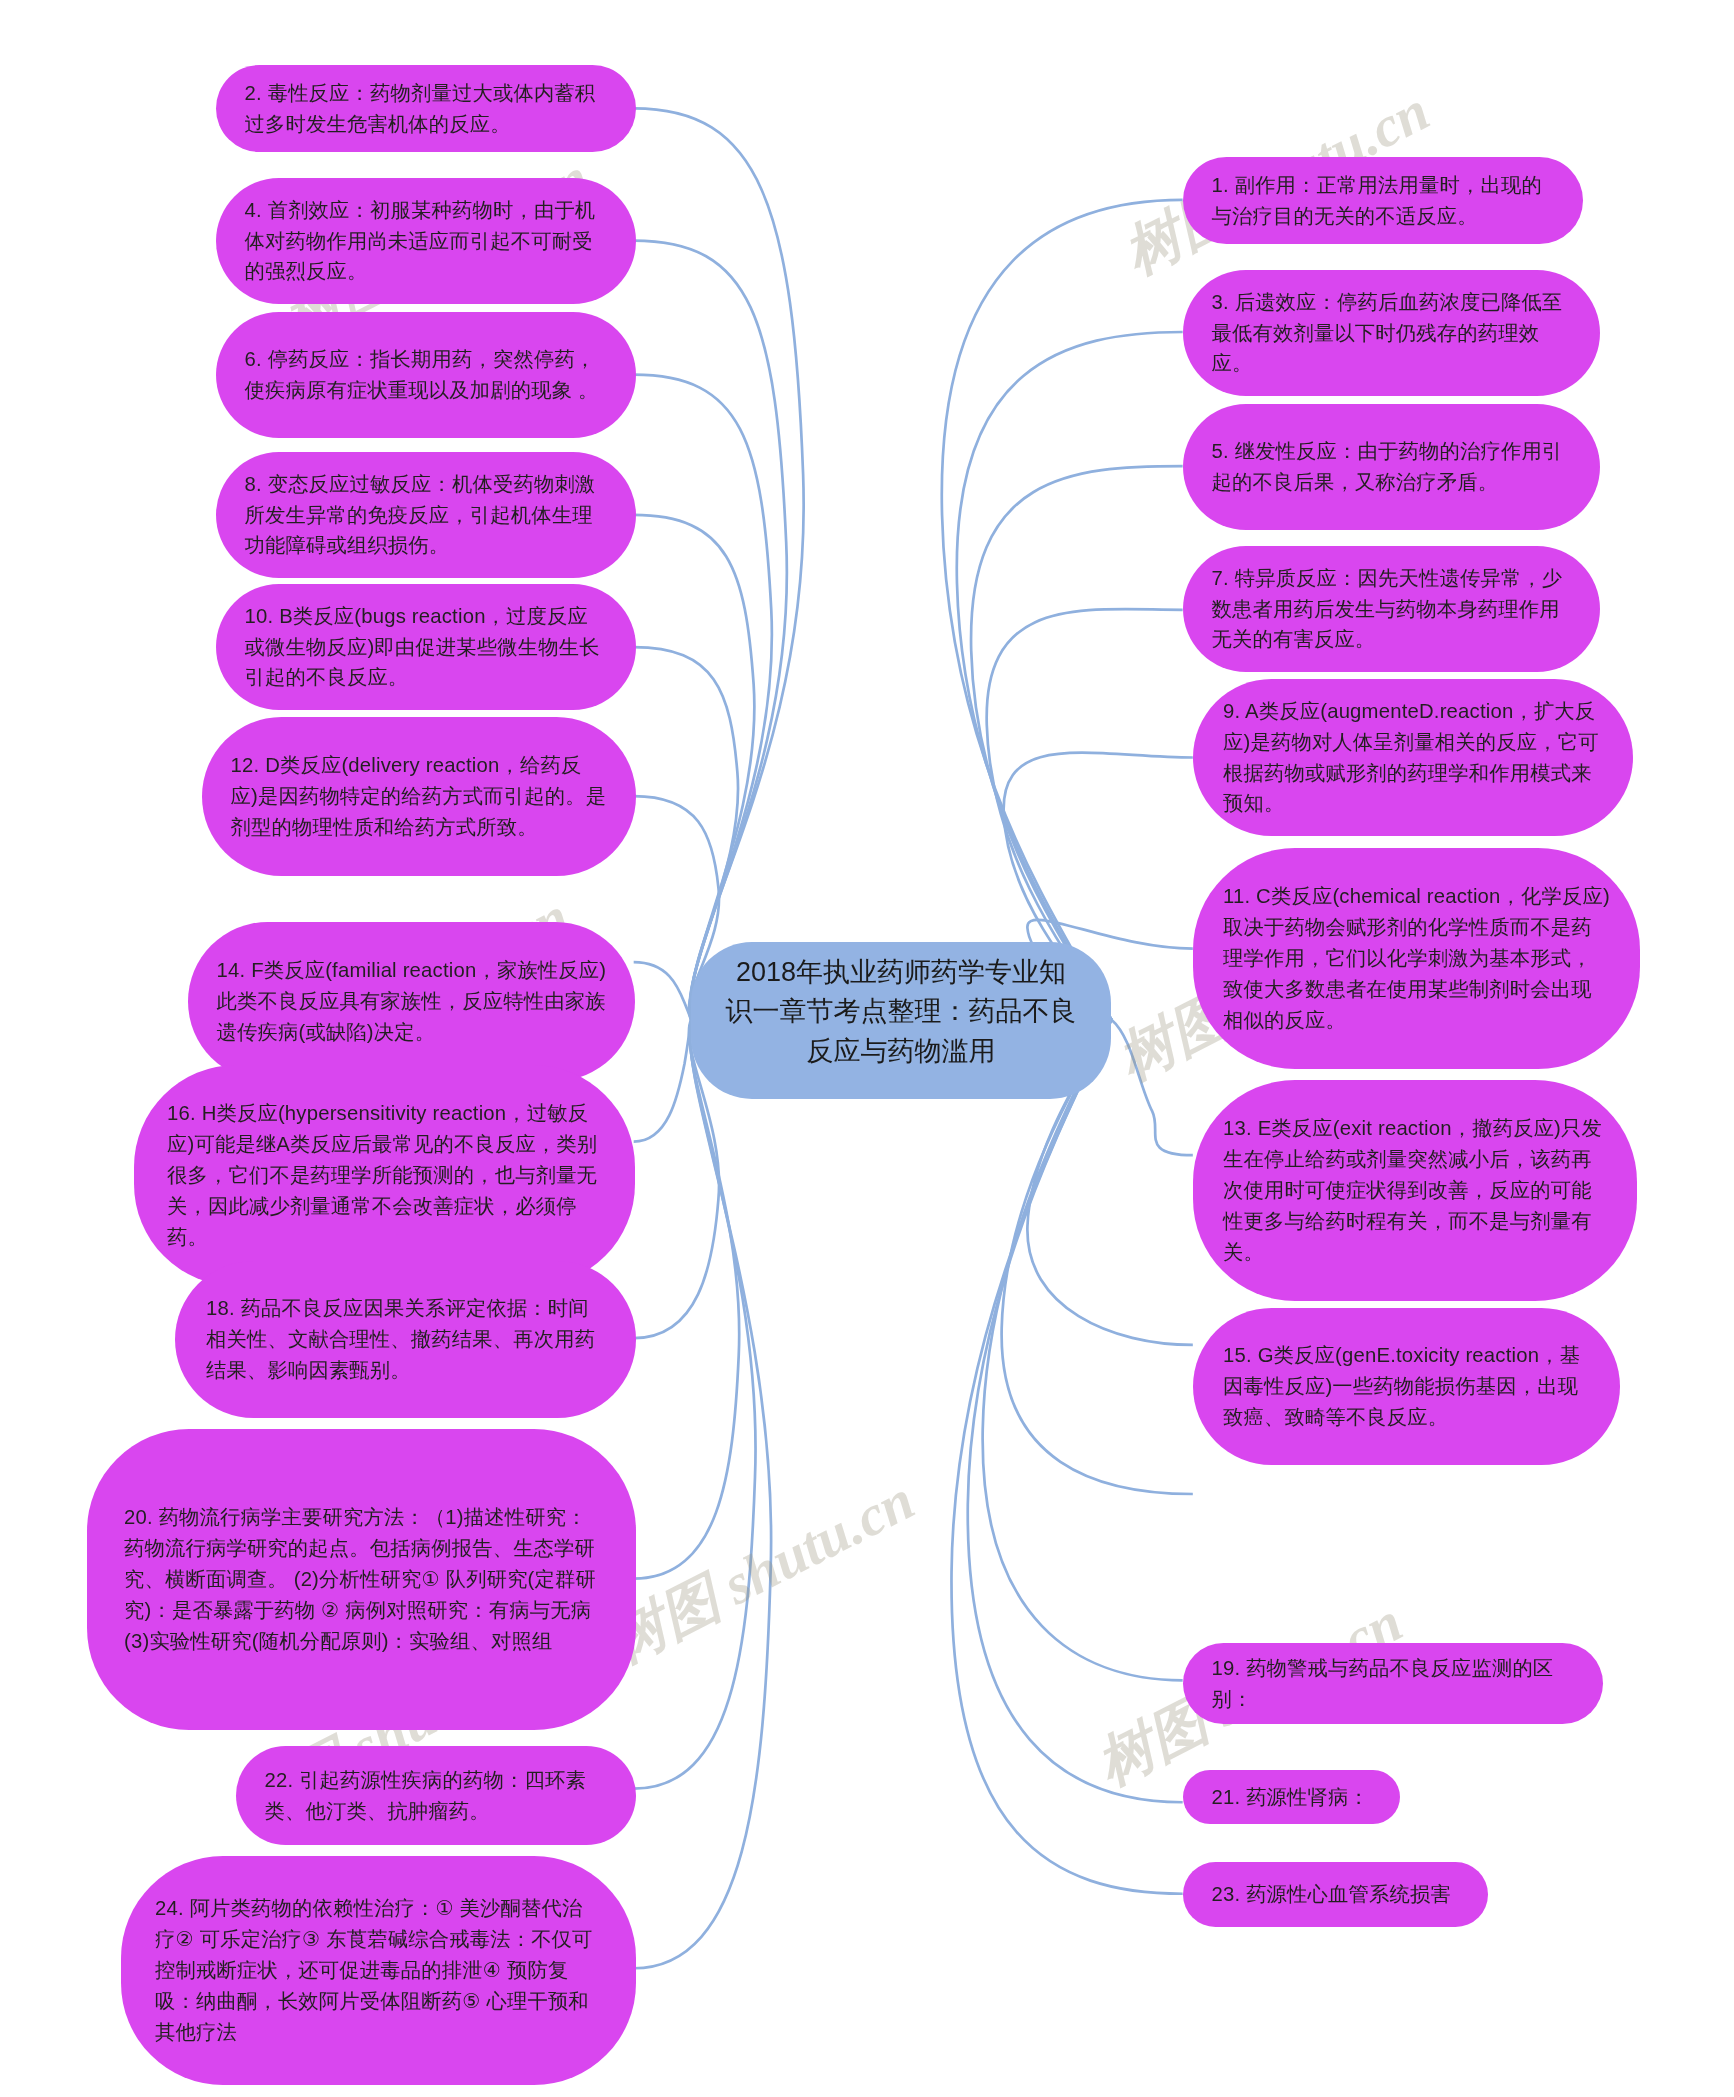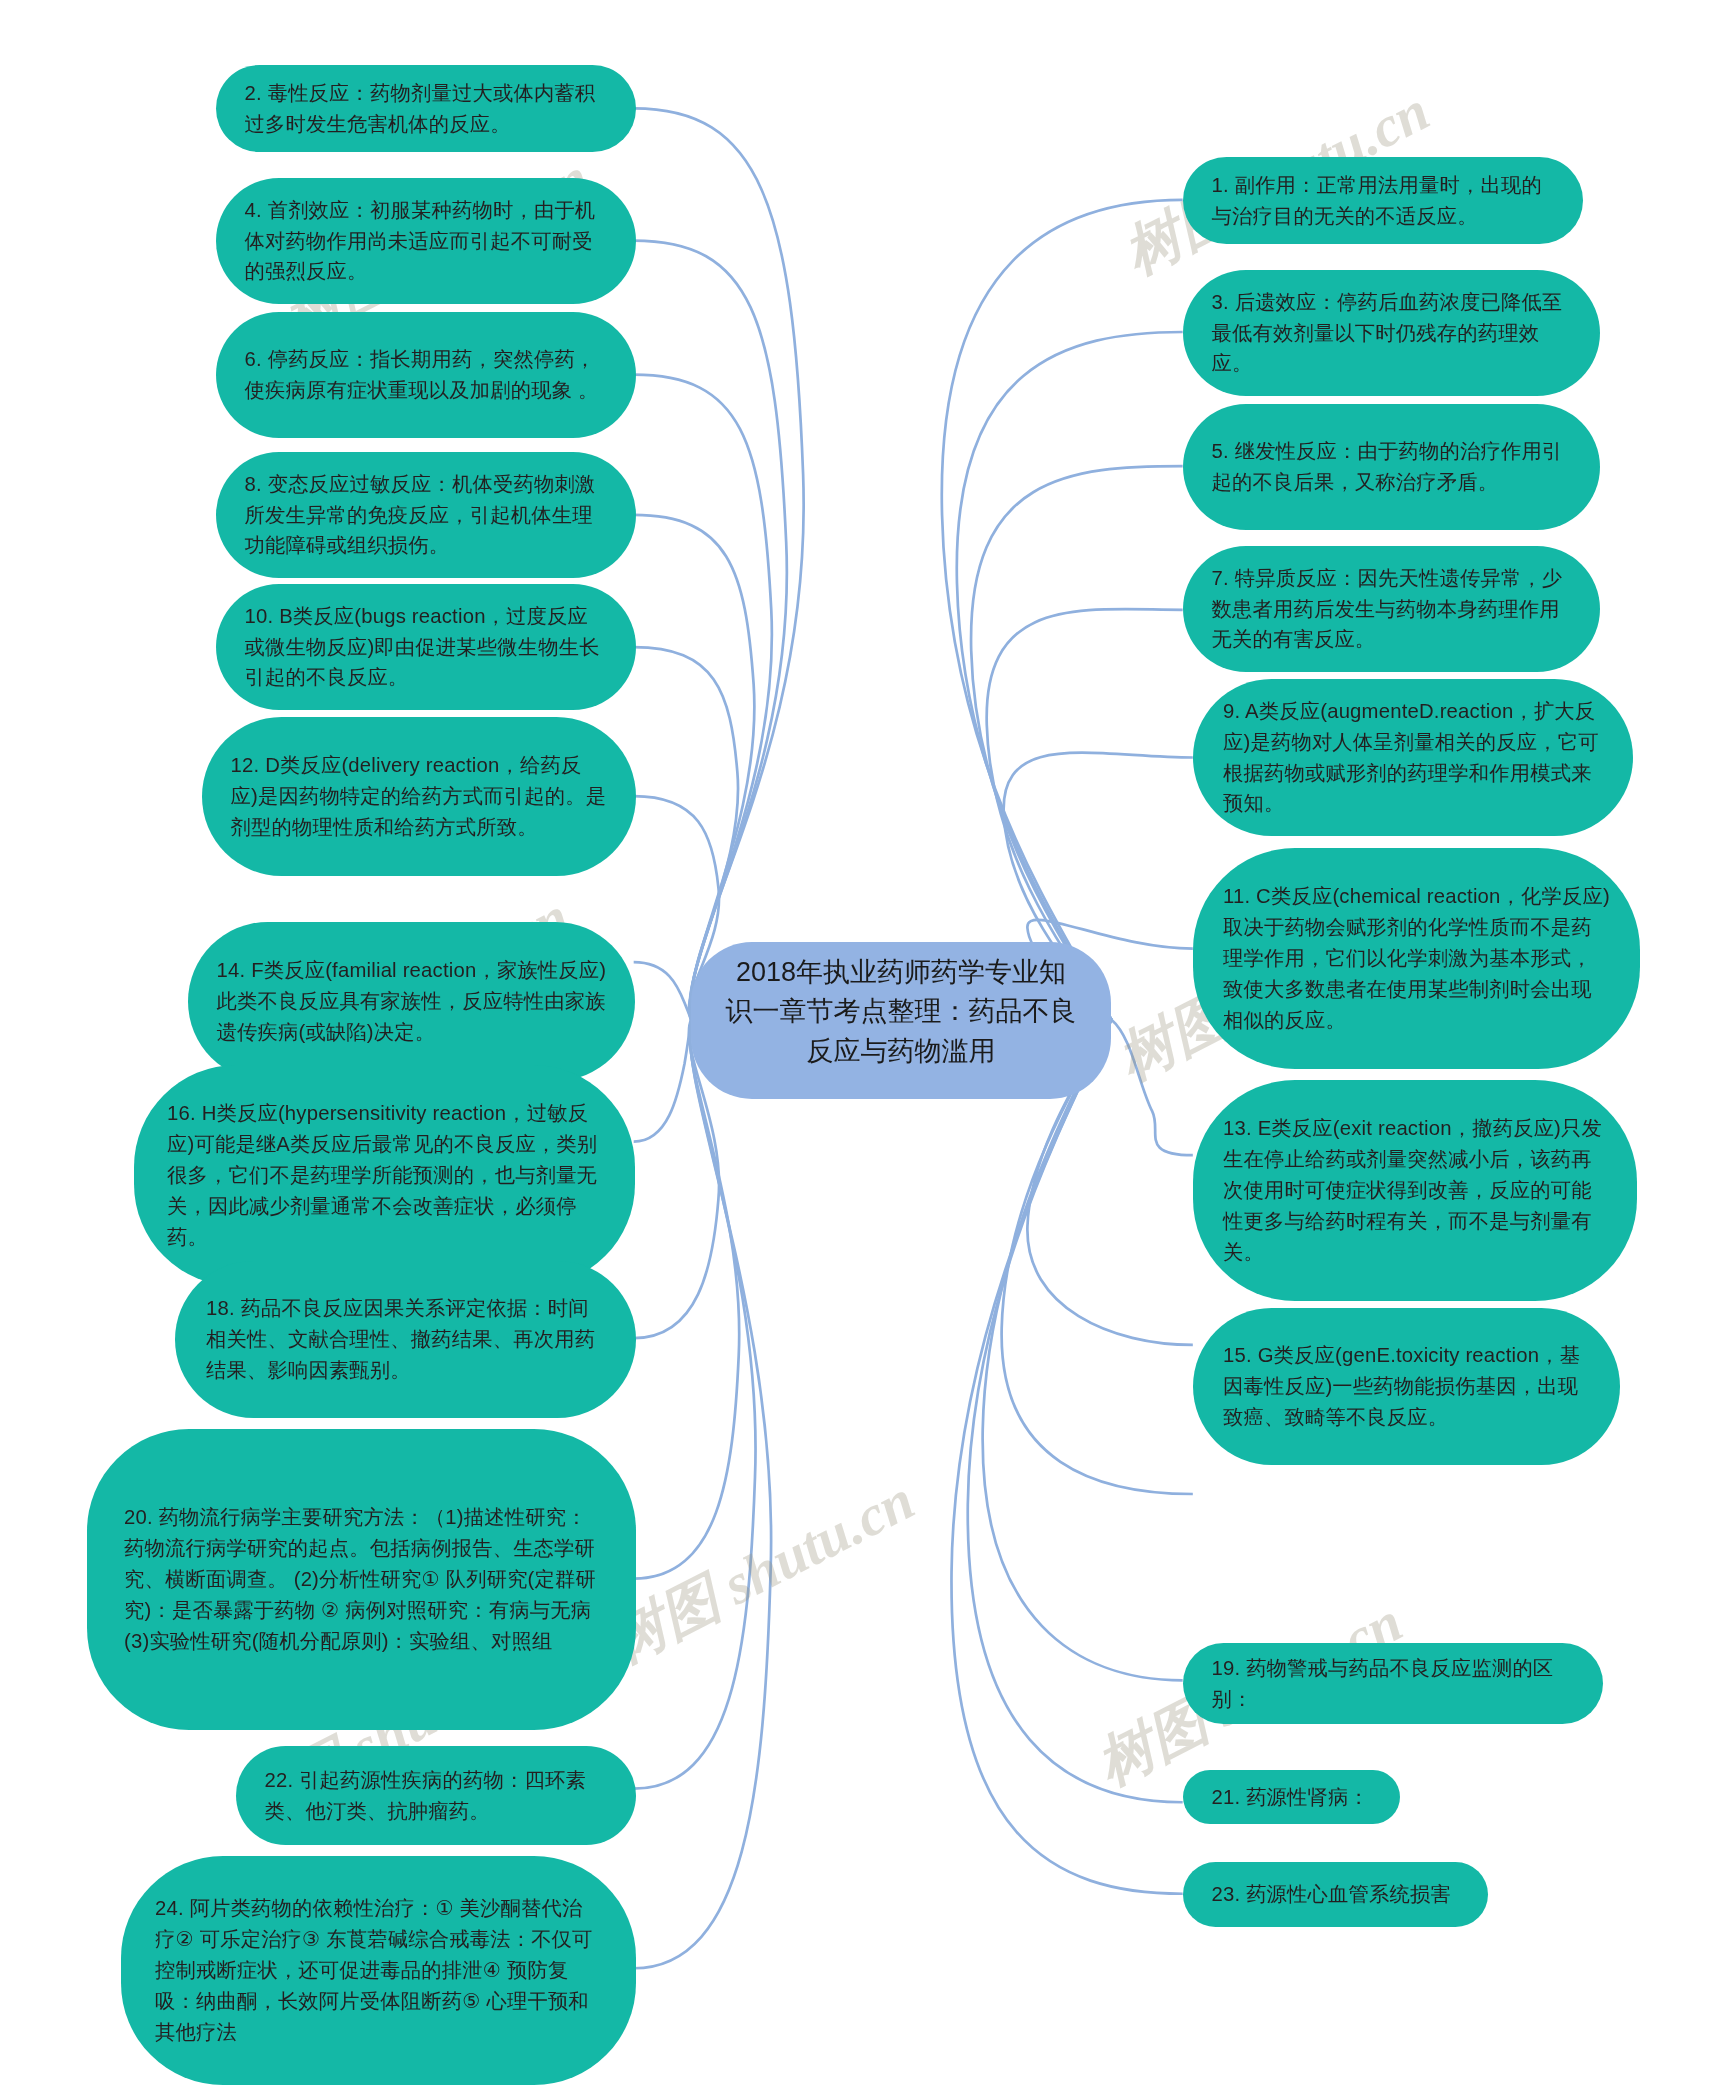--- a/index.html
+++ b/index.html
@@ -20,21 +20,21 @@
     left: 0;
     top: 0;
     width: 1735px;
     height: 2097px;
     pointer-events: none;
     z-index: 1;
   }
   .node {
     position: absolute;
     box-sizing: border-box;
-    background: #14b8a6;
+    background: #d946ef;
     border-radius: 102px;
     color: #231f20;
     font-size: 20.3px;
     line-height: 1.52;
     letter-spacing: 0.2px;
     z-index: 3;
     display: flex;
     align-items: center;
     white-space: pre-wrap;
     word-break: break-word;

